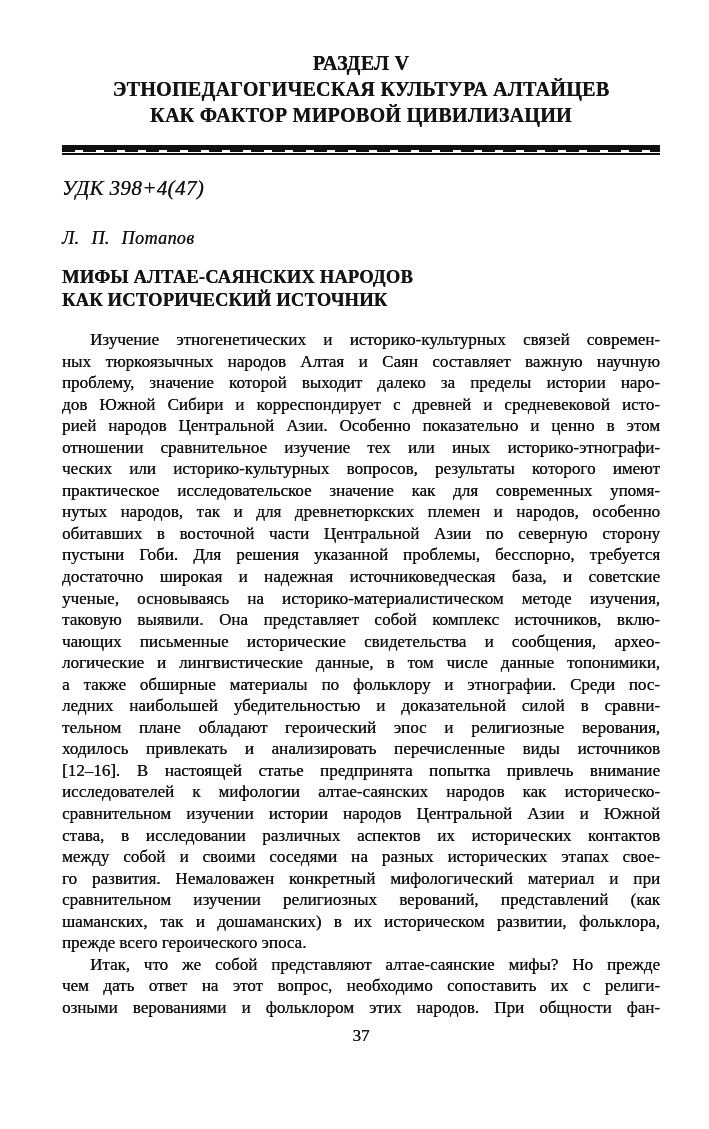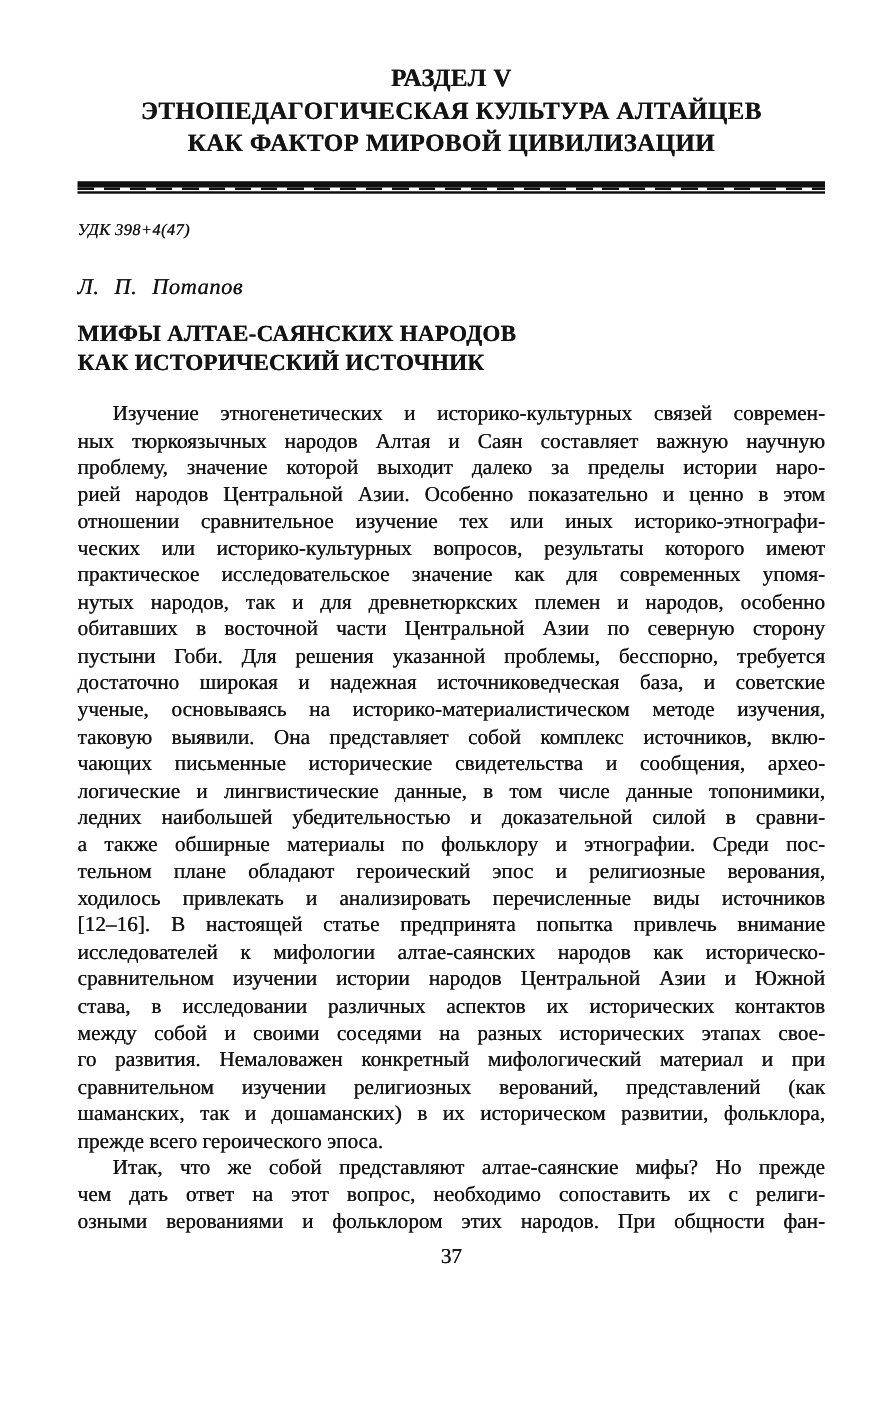--- a/index.html
+++ b/index.html
@@ -40,21 +40,21 @@
     height: 2px;
     background: repeating-linear-gradient(90deg, #101010 0 13px, transparent 13px 21px);
   }
   .rule .bar-thin {
     position: absolute; left: 0; right: 0; top: 8px;
     height: 2px; background: #101010;
   }
   .udc {
     margin-top: 21px;
     font-style: italic;
-    font-size: 13px;
+    font-size: 21px;
     letter-spacing: 0.4px;
   }
   .author {
     margin-top: 27px;
     text-align: left;
     font-style: italic;
     font-size: 18px;
     word-spacing: 7px;
     letter-spacing: 0.4px;
   }
@@ -104,34 +104,35 @@
   <div class="article-title">
     <div>МИФЫ АЛТАЕ-САЯНСКИХ НАРОДОВ</div>
     <div>КАК ИСТОРИЧЕСКИЙ ИСТОЧНИК</div>
   </div>
 
   <div class="body-text">
       <div class="para">
         <div class="line indent fill">Изучение этногенетических и историко-культурных связей современ-</div>
         <div class="line fill">ных тюркоязычных народов Алтая и Саян составляет важную научную</div>
         <div class="line fill">проблему, значение которой выходит далеко за пределы истории наро-</div>
+        <div class="line fill">дов Южной Сибири и корреспондирует с древней и средневековой исто-</div>
         <div class="line fill">рией народов Центральной Азии. Особенно показательно и ценно в этом</div>
         <div class="line fill">отношении сравнительное изучение тех или иных историко-этнографи-</div>
         <div class="line fill">ческих или историко-культурных вопросов, результаты которого имеют</div>
         <div class="line fill">практическое исследовательское значение как для современных упомя-</div>
         <div class="line fill">нутых народов, так и для древнетюркских племен и народов, особенно</div>
         <div class="line fill">обитавших в восточной части Центральной Азии по северную сторону</div>
         <div class="line fill">пустыни Гоби. Для решения указанной проблемы, бесспорно, требуется</div>
         <div class="line fill">достаточно широкая и надежная источниковедческая база, и советские</div>
         <div class="line fill">ученые, основываясь на историко-материалистическом методе изучения,</div>
         <div class="line fill">таковую выявили. Она представляет собой комплекс источников, вклю-</div>
         <div class="line fill">чающих письменные исторические свидетельства и сообщения, архео-</div>
         <div class="line fill">логические и лингвистические данные, в том числе данные топонимики,</div>
+        <div class="line fill">а также обширные материалы по фольклору и этнографии. Среди пос-</div>
         <div class="line fill">ледних наибольшей убедительностью и доказательной силой в сравни-</div>
-        <div class="line fill">а также обширные материалы по фольклору и этнографии. Среди пос-</div>
         <div class="line fill">тельном плане обладают героический эпос и религиозные верования,</div>
         <div class="line fill">ходилось привлекать и анализировать перечисленные виды источников</div>
         <div class="line fill">[12–16]. В настоящей статье предпринята попытка привлечь внимание</div>
         <div class="line fill">исследователей к мифологии алтае-саянских народов как историческо-</div>
         <div class="line fill">сравнительном изучении истории народов Центральной Азии и Южной</div>
         <div class="line fill">става, в исследовании различных аспектов их исторических контактов</div>
         <div class="line fill">между собой и своими соседями на разных исторических этапах свое-</div>
         <div class="line fill">го развития. Немаловажен конкретный мифологический материал и при</div>
         <div class="line fill">сравнительном изучении религиозных верований, представлений (как</div>
         <div class="line fill">шаманских, так и дошаманских) в их историческом развитии, фольклора,</div>

